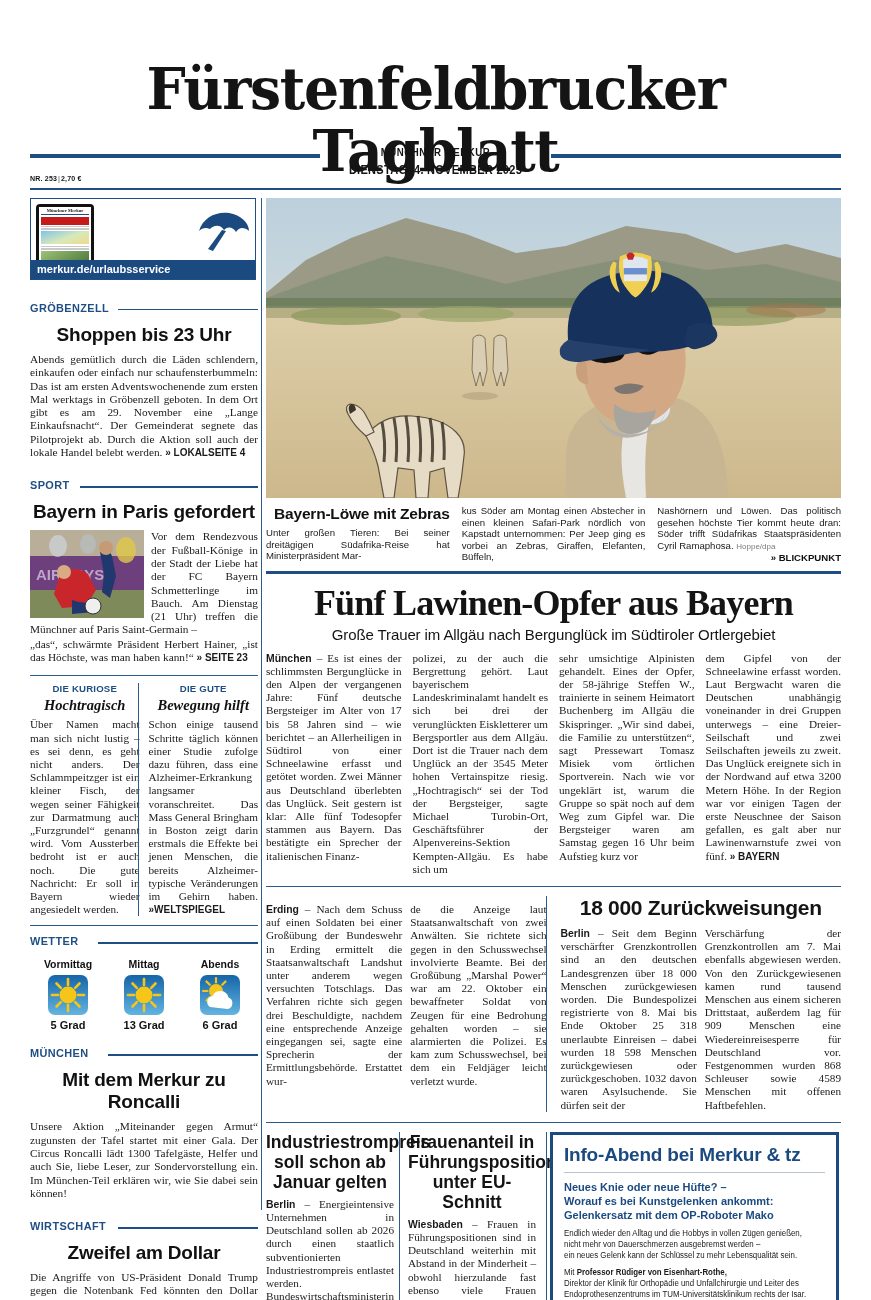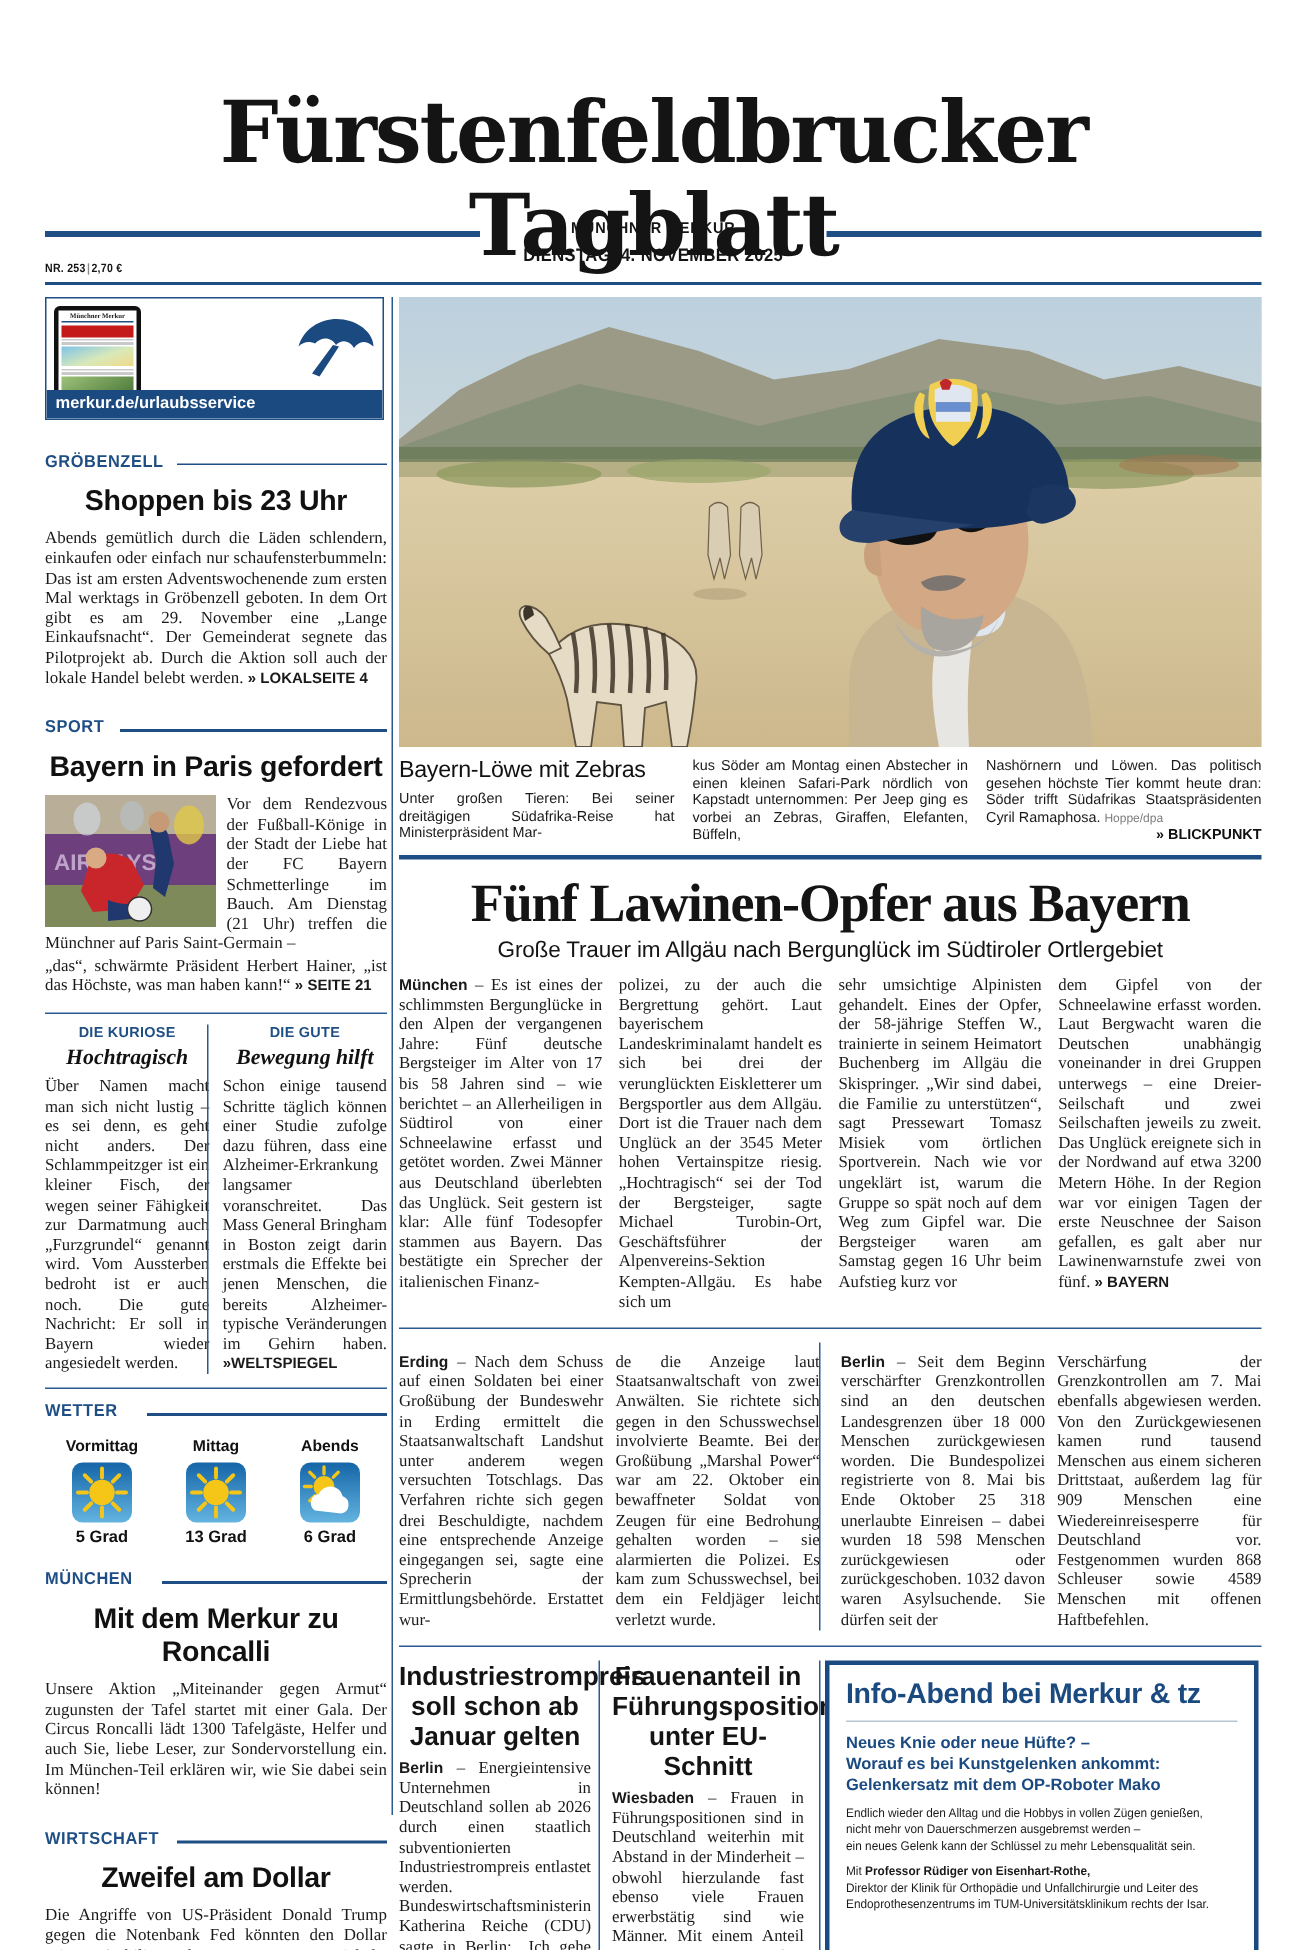--- a/index.html
+++ b/index.html
@@ -96,21 +96,21 @@
 
   
   .vrule{position:absolute;top:198px;width:1px;background:#2a5a8f;}
 
   
   .main{position:absolute;left:266px;top:198px;width:575px;}
   .photo{width:575px;height:300px;position:relative;overflow:hidden;background:#cbbda2;}
 
   .capwrap{display:flex;margin-top:7px;gap:12px;}
   .cap-c{flex:1;}
-  .cap-title{font-family:"Liberation Sans",sans-serif;font-weight:normal;font-size:15.5px;color:#111;letter-spacing:-0.2px;}
+  .cap-title{font-family:"Liberation Sans",sans-serif;font-weight:bold;font-size:15.5px;color:#111;letter-spacing:-0.2px;text-align:right;}
   .cap-txt{font-family:"Liberation Sans",sans-serif;font-size:9.6px;line-height:11.6px;color:#1a1a1a;margin-top:4px;text-align:justify;}
   .cap-txt.nomargin{margin-top:0;}
   .credit{font-family:"Liberation Sans",sans-serif;font-size:8px;color:#7c7c7c;}
   .cap-ref{font-family:"Liberation Sans",sans-serif;font-weight:bold;font-size:9.6px;color:#111;float:right;}
 
   .rule-blue{height:2.6px;background:#1e4e84;margin-top:7px;}
   .rule-thin{height:1px;background:#2a5a8f;}
 
   .lead-h1{font-family:Liberation Serif, serif;font-weight:bold;font-size:36px;line-height:40px;text-align:center;color:#141414;margin-top:9px;letter-spacing:-0.8px;}
   .lead-h2{font-family:"Liberation Sans",sans-serif;font-size:15px;line-height:18px;text-align:center;color:#141414;margin-top:3px;letter-spacing:-0.1px;}
@@ -216,21 +216,21 @@
           <path d="M70 22 q8 -6 12 4 l4 20 -6 22 -8 -6 2 -18 z" fill="#20386d"></path>
           <circle cx="76" cy="18" r="7" fill="#c59a74"></circle>
           <path d="M30 44 q14 -10 28 0 l8 16 -10 16 -24 2 -8 -14 z" fill="#c9262c"></path>
           <circle cx="34" cy="42" r="7" fill="#d8ab84"></circle>
           <path d="M42 70 q10 4 18 2 l4 10 -22 2 z" fill="#20386d"></path>
           <circle cx="63" cy="76" r="8" fill="#efefef" stroke="#333" stroke-width="1"></circle>
         </svg>
       </div>
       <div class="sport-txt">Vor dem Rendezvous der Fußball-Könige in der Stadt der Liebe hat der FC Bayern Schmetterlinge im Bauch. Am Dienstag (21 Uhr) treffen die Münchner auf Paris Saint-Germain –</div>
     </div>
-    <div class="sport-tail"><span>„das“, schwärmte Präsident Herbert Hainer, „ist das Höchste, was man haben kann!“</span> <span class="ref">» SEITE 21</span></div>
+    <div class="sport-tail"><span>„das“, schwärmte Präsident Herbert Hainer, „ist das Höchste, was man haben kann!“</span> <span class="ref">» SEITE 23</span></div>
 
     <div class="hr-thin"></div>
 
     <div class="twocol" style="position:relative;">
       <div style="position:absolute;left:108px;top:0;bottom:0;width:1px;background:#2a5a8f;"></div>
       <div class="col">
         <div class="tc-kick">DIE KURIOSE</div>
         <div class="tc-head">Hochtragisch</div>
         <div class="tc-body">Über Namen macht man sich nicht lustig – es sei denn, es geht nicht anders. Der Schlammpeitzger ist ein kleiner Fisch, der wegen seiner Fähigkeit zur Darmatmung auch „Furzgrundel“ genannt wird. Vom Aussterben bedroht ist er auch noch. Die gute Nachricht: Er soll in Bayern wieder angesiedelt werden.</div>
       </div>
@@ -440,20 +440,21 @@
 
     <div class="sec2" style="position:relative;">
       <div style="position:absolute;left:280px;top:0;bottom:0;width:1px;background:#2a5a8f;"></div>
       <div class="half">
         <div class="cols2">
           <div class="c"><span class="dl">Erding</span> <span>– Nach dem Schuss auf einen Soldaten bei einer Großübung der Bundeswehr in Erding ermittelt die Staatsanwaltschaft Landshut unter anderem wegen versuchten Totschlags. Das Verfahren richte sich gegen drei Beschuldigte, nachdem eine entsprechende Anzeige eingegangen sei, sagte eine Sprecherin der Ermittlungsbehörde. Erstattet wur-</span></div>
           <div class="c">de die Anzeige laut Staatsanwaltschaft von zwei Anwälten. Sie richtete sich gegen in den Schusswechsel involvierte Beamte. Bei der Großübung „Marshal Power“ war am 22. Oktober ein bewaffneter Soldat von Zeugen für eine Bedrohung gehalten worden – sie alarmierten die Polizei. Es kam zum Schusswechsel, bei dem ein Feldjäger leicht verletzt wurde.</div>
         </div>
       </div>
       <div class="half">
+        <div class="h2head">18 000 Zurückweisungen</div>
         <div class="cols2">
           <div class="c"><span class="dl">Berlin</span> <span>– Seit dem Beginn verschärfter Grenzkontrollen sind an den deutschen Landesgrenzen über 18 000 Menschen zurückgewiesen worden. Die Bundespolizei registrierte von 8. Mai bis Ende Oktober 25 318 unerlaubte Einreisen – dabei wurden 18 598 Menschen zurückgewiesen oder zurückgeschoben. 1032 davon waren Asylsuchende. Sie dürfen seit der</span></div>
           <div class="c">Verschärfung der Grenzkontrollen am 7. Mai ebenfalls abgewiesen werden. Von den Zurückgewiesenen kamen rund tausend Menschen aus einem sicheren Drittstaat, außerdem lag für 909 Menschen eine Wiedereinreisesperre für Deutschland vor. Festgenommen wurden 868 Schleuser sowie 4589 Menschen mit offenen Haftbefehlen.</div>
         </div>
       </div>
     </div>
 
     <div class="rule-thin" style="margin-top:10px;"></div>
 
     <div class="sec3" style="position:relative;">

